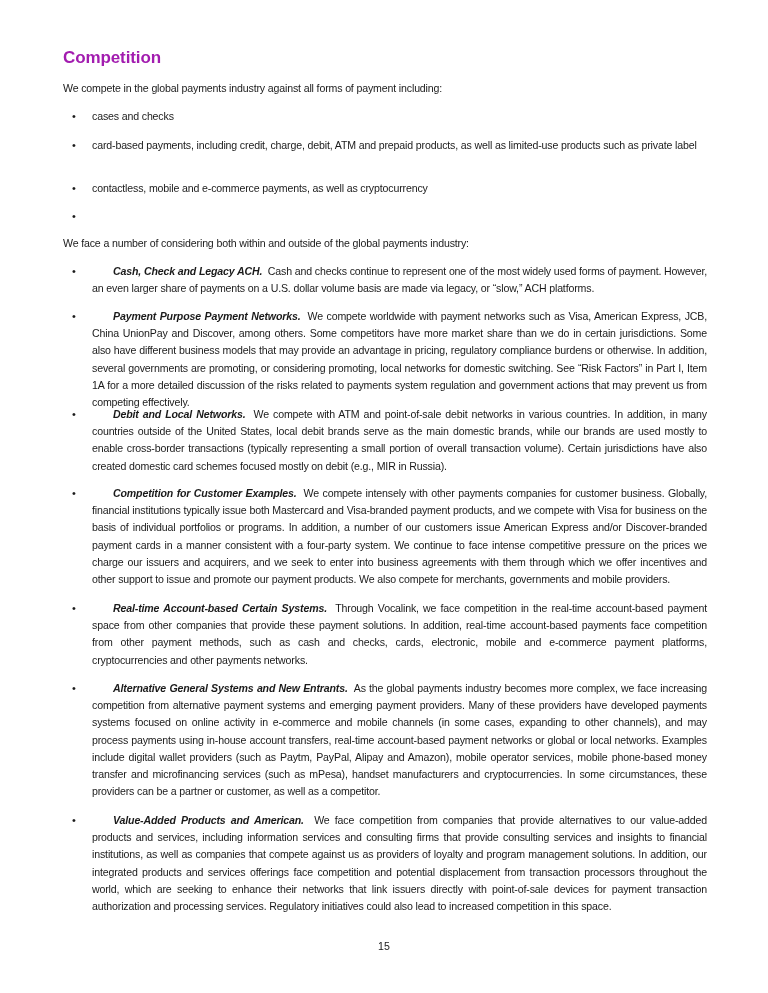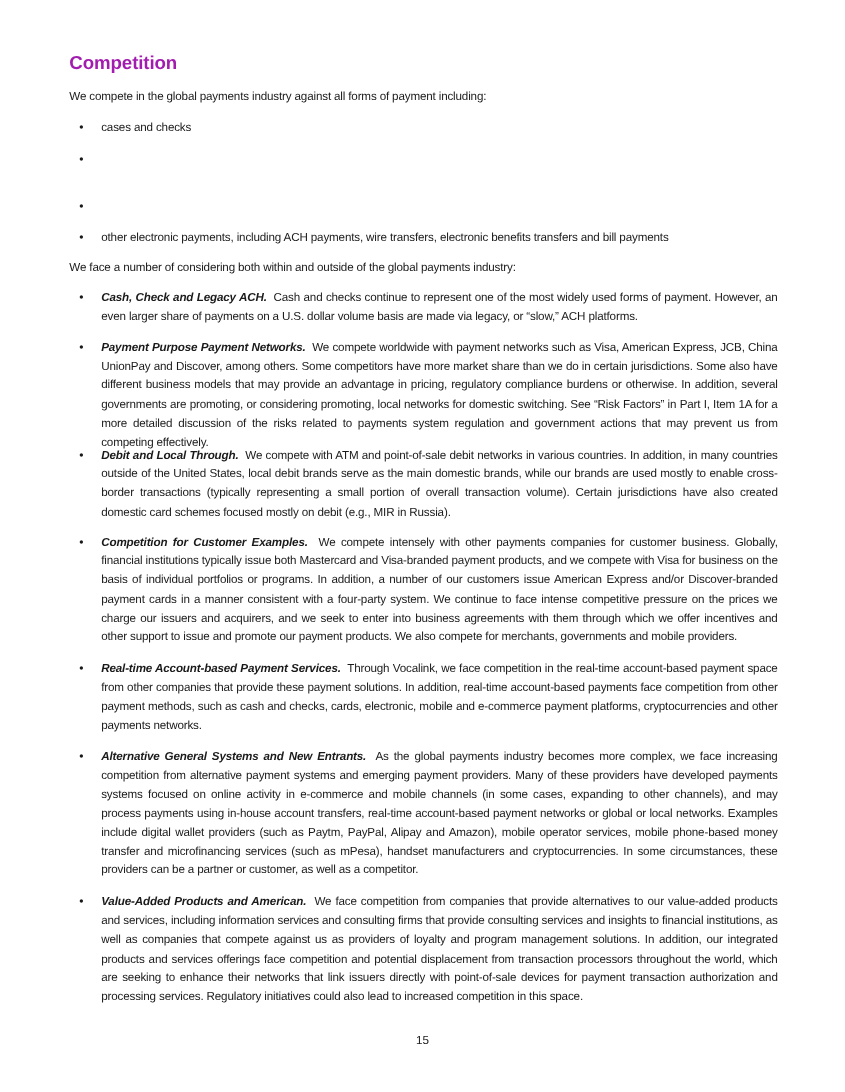--- a/index.html
+++ b/index.html
@@ -22,78 +22,79 @@
   .li {
     position: absolute; left: 29px; width: 615px;
     font-size: 10.6px; line-height: 17.2px;
     letter-spacing: -0.15px;
   }
   .li.just { text-align: justify; }
   .li .bullet {
     position: absolute; left: -20px; top: 0;
     font-size: 11px;
   }
-  .li b { font-weight: bold; font-style: italic; }
+  .li b { font-weight: bold; font-style: italic; margin-left: 21px; }
   .pagenum {
     position: absolute; left: 0; width: 768px; top: 940px;
     text-align: center; font-size: 10.6px;
   }
 </style>
 </head>
 <body>
 
 <div class="page">
   <h1>Competition</h1>
 
   <p class="p" style="top:80px">We compete in the global payments industry against all forms of payment including:</p>
 
   <div class="li" style="top:108px">
     <span class="bullet">•</span>
     <span>cases and checks</span>
   </div>
   <div class="li" style="top:137px">
     <span class="bullet">•</span>
+    <span>card-based payments, including credit, charge, debit, ATM and prepaid products, as well as limited-use products such as private label</span>
   </div>
   <div class="li" style="top:180px">
     <span class="bullet">•</span>
+    <span>contactless, mobile and e-commerce payments, as well as cryptocurrency</span>
   </div>
   <div class="li" style="top:208px">
     <span class="bullet">•</span>
-    <span>other electronic payments, including ACH payments, wire transfers, electronic benefits transfers and bill payments</span>
   </div>
 
   <p class="p" style="top:235px">We face a number of considering both within and outside of the global payments industry:</p>
 
   <div class="li just" style="top:263px">
     <span class="bullet">•</span>
     <b>Cash, Check and Legacy ACH.</b>&nbsp;
     <span>Cash and checks continue to represent one of the most widely used forms of payment. However, an even larger share of payments on a U.S. dollar volume basis are made via legacy, or “slow,” ACH platforms.</span>
   </div>
 
   <div class="li just" style="top:308px">
     <span class="bullet">•</span>
     <b>Payment Purpose Payment Networks.</b>&nbsp;
     <span>We compete worldwide with payment networks such as Visa, American Express, JCB, China UnionPay and Discover, among others.  Some competitors have more market share than we do in certain jurisdictions. Some also have different business models that may provide an advantage in pricing, regulatory compliance burdens or otherwise.  In addition, several governments are promoting, or considering promoting, local networks for domestic switching.  See “Risk Factors” in Part I, Item 1A for a more detailed discussion of the risks related to payments system regulation and government actions that may prevent us from competing effectively.</span>
   </div>
 
   <div class="li just" style="top:406px">
     <span class="bullet">•</span>
-    <b>Debit and Local Through.</b>&nbsp;
+    <b>Debit and Local Networks.</b>&nbsp;
     <span>We compete with ATM and point-of-sale debit networks in various countries.  In addition, in many countries outside of the United States, local debit brands serve as the main domestic brands, while our brands are used mostly to enable cross-border transactions (typically representing a small portion of overall transaction volume).  Certain jurisdictions have also created domestic card schemes focused mostly on debit (e.g., MIR in Russia).</span>
   </div>
 
   <div class="li just" style="top:485px">
     <span class="bullet">•</span>
     <b>Competition for Customer Examples.</b>&nbsp;
     <span>We compete intensely with other payments companies for customer business. Globally, financial institutions typically issue both Mastercard and Visa-branded payment products, and we compete with Visa for business on the basis of individual portfolios or programs.  In addition, a number of our customers issue American Express and/or Discover-branded payment cards in a manner consistent with a four-party system.  We continue to face intense competitive pressure on the prices we charge our issuers and acquirers, and we seek to enter into business agreements with them through which we offer incentives and other support to issue and promote our payment products.  We also compete for merchants, governments and mobile providers.</span>
   </div>
 
   <div class="li just" style="top:600px">
     <span class="bullet">•</span>
-    <b>Real-time Account-based Payment Services.</b>&nbsp;
+    <b>Real-time Account-based Certain Systems.</b>&nbsp;
     <span>Through Vocalink, we face competition in the real-time account-based payment space from other companies that provide these payment solutions.  In addition, real-time account-based payments face competition from other payment methods, such as cash and checks, cards, electronic, mobile and e-commerce payment platforms, cryptocurrencies and other payments networks.</span>
   </div>
 
   <div class="li just" style="top:680px">
     <span class="bullet">•</span>
     <b>Alternative General Systems and New Entrants.</b>&nbsp;
     <span>As the global payments industry becomes more complex, we face increasing competition from alternative payment systems and emerging payment providers.  Many of these providers have developed payments systems focused on online activity in e-commerce and mobile channels (in some cases, expanding to other channels), and may process payments using in-house account transfers, real-time account-based payment networks or global or local networks.  Examples include digital wallet providers (such as Paytm, PayPal, Alipay and Amazon), mobile operator services, mobile phone-based money transfer and microfinancing services (such as mPesa), handset manufacturers and cryptocurrencies.  In some circumstances, these providers can be a partner or customer, as well as a competitor.</span>
   </div>
 
   <div class="li just" style="top:812px">

